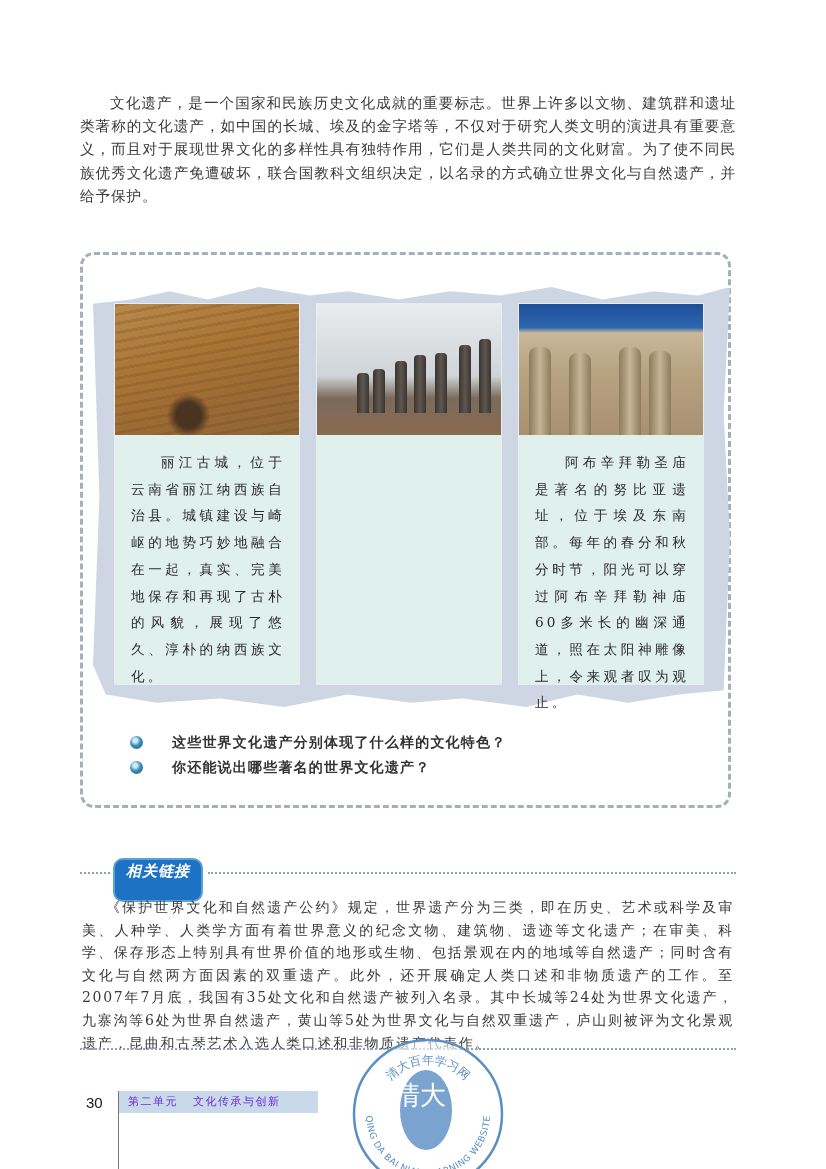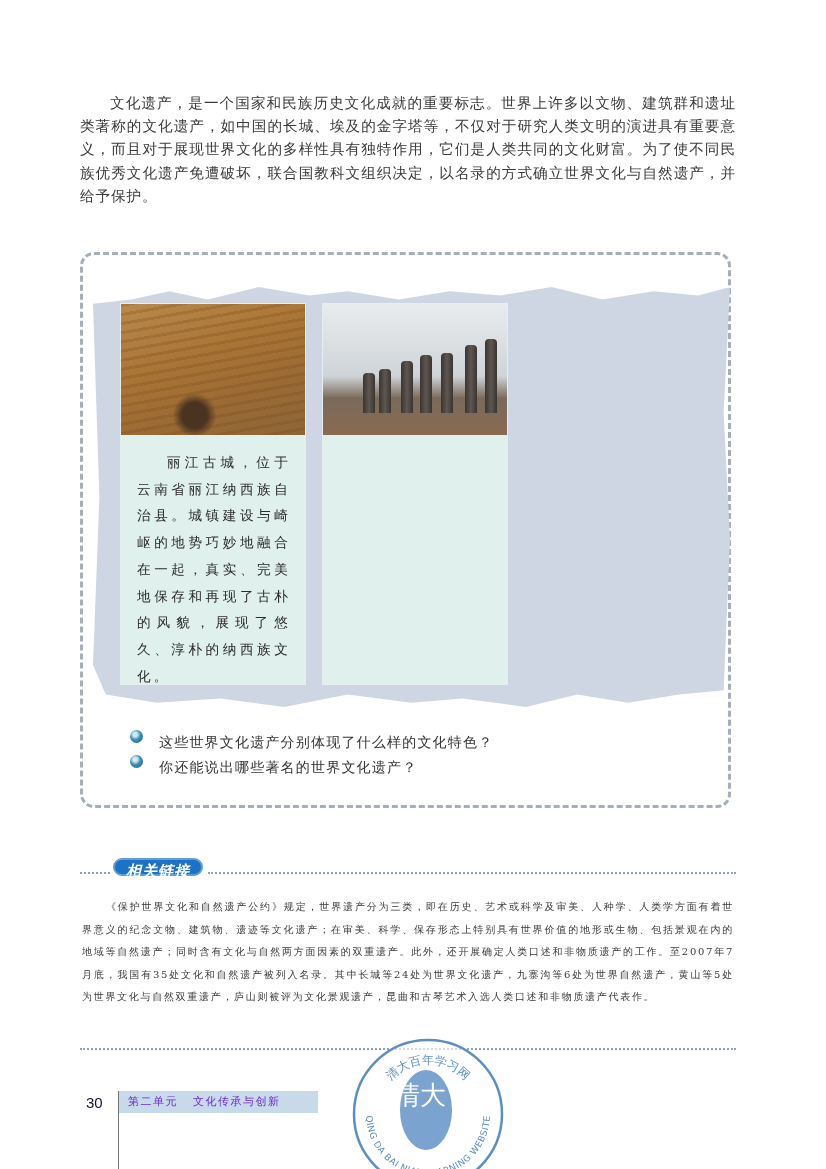--- a/index.html
+++ b/index.html
@@ -11,52 +11,52 @@
            font-size: 14.6px; line-height: 23.2px; color: #3a3a3a; letter-spacing: 0.9px;
            text-align: justify; text-indent: 30px; margin: 0; }
 
   .activity-box { position: absolute; left: 80px; top: 252px; width: 651px; height: 556px;
                   border: 3px dashed #9aa6b2; border-radius: 14px; box-sizing: border-box;
                   border-width: 3px; border-style: dashed; border-color: #a5afba; }
   .torn-bg { position: absolute; left: 93px; top: 287px; width: 637px; height: 420px;
              background: #cfd6e3; border-radius: 4px;
              clip-path: polygon(0% 4%, 6% 3%, 12% 1%, 18% 3%, 26% 0%, 34% 2%, 40% 1%, 48% 3%, 56% 1%, 64% 2%, 72% 0%, 80% 3%, 88% 1%, 95% 2%, 100% 0%, 99% 30%, 100% 60%, 99% 96%, 92% 97%, 84% 99%, 76% 97%, 68% 100%, 58% 98%, 50% 99%, 40% 97%, 30% 100%, 20% 98%, 10% 99%, 2% 97%, 0% 90%, 1% 50%); }
 
-  .cards { position: absolute; left: 121px; top: 304px; display: flex; gap: 18px; }
+  .cards { position: absolute; left: 115px; top: 304px; display: flex; gap: 18px; }
   .card { width: 184px; height: 380px; background: #dff0ed; box-shadow: 0 0 0 1px #e6eef0; }
   .card .photo { width: 184px; height: 131px; position: relative; overflow: hidden; }
   .photo-lijiang { background:
       radial-gradient(ellipse at 40% 85%, #4a3320 0 8%, transparent 14%),
       repeating-linear-gradient(170deg, rgba(120,70,30,0.25) 0 3px, transparent 3px 9px),
       linear-gradient(160deg, #b88a4c 0%, #a97535 40%, #9a6a34 70%, #8d6636 100%); }
   .photo-easter { background: linear-gradient(180deg, #e9ecee 0%, #cfd4d8 55%, #7a6a5a 72%, #8a6a52 100%); }
   .moai { position: absolute; bottom: 22px; width: 12px; background: linear-gradient(90deg,#3a3532,#5e5650,#3a3532); border-radius: 4px 4px 0 0; }
   .photo-abu { background: linear-gradient(180deg, #1d4f98 0%, #2e66b0 18%, #c9b89a 22%, #b9a482 50%, #a89070 100%); }
   .abu-statue { position: absolute; bottom: 0; width: 22px; background: linear-gradient(90deg,#8e7a5e,#c8b595,#8e7a5e); border-radius: 8px 8px 0 0; }
 
   .card .caption { padding: 14px 14px 0 16px; font-family: "DejaVu Serif", "Liberation Serif", serif;
                    font-size: 13.6px; line-height: 26.7px; color: #2b2b2b; letter-spacing: 3.2px;
                    text-indent: 30px; text-align: justify; margin: 0; }
 
   .questions { position: absolute; left: 130px; top: 730px; margin: 0; padding: 0; list-style: none;
                font-size: 14px; line-height: 25px; color: #333; letter-spacing: 1.2px; }
-  .questions li { display: flex; align-items: flex-start; gap: 16px; }
+  .questions li { display: flex; align-items: center; gap: 29px; font-weight: bold; }
   .bullet { width: 13px; height: 13px; border-radius: 50%;
             background: radial-gradient(circle at 40% 35%, #cfeaf4 0 18%, #3b8fb8 45%, #1c5e86 100%);
             display: inline-block; }
 
   .link-head { position: absolute; left: 80px; top: 858px; width: 656px; height: 30px; }
   .dot-line { position: absolute; top: 14px; height: 0; border-top: 2px dotted #8aa3bd; }
-  .link-pill { position: absolute; left: 33px; top: 0; width: 90px; height: 18px;
+  .link-pill { position: absolute; left: 33px; top: 0; width: 90px; height: 44px;
                background: #1d72c4; border-radius: 10px; border: 2px solid #5d9fd8; box-sizing: border-box;
                color: #fff; font-family: "DejaVu Sans", "Liberation Sans", sans-serif; font-style: italic;
                font-weight: bold; font-size: 15px; line-height: 22px; text-align: center; letter-spacing: 1px; }
 
   .link-body { position: absolute; left: 82px; top: 896px; width: 652px;
-               font-size: 10px; line-height: 22.6px; color: #3a3a3a; letter-spacing: 1.7px;
+               font-size: 14px; line-height: 22.6px; color: #3a3a3a; letter-spacing: 1.7px;
                text-align: justify; text-indent: 24px; margin: 0; }
   .bottom-dots { position: absolute; left: 80px; top: 1048px; width: 656px; border-top: 2px dotted #8aa3bd; }
 
   .footer-num { position: absolute; left: 86px; top: 1094px; font-family: "Liberation Sans", sans-serif;
                 font-size: 15px; color: #0f172a; }
   .footer-bar { position: absolute; left: 118px; top: 1091px; width: 200px; height: 22px; background: #c8d9ea; }
   .footer-title { position: absolute; left: 128px; top: 1094px; font-family: "DejaVu Sans", "Liberation Sans", sans-serif;
                   font-size: 11px; color: #6d28d9; letter-spacing: 1.5px; white-space: pre; }
   .footer-rule { position: absolute; left: 118px; top: 1091px; width: 1px; height: 78px; background: #777; }
 
@@ -78,20 +78,29 @@
   <div class="card">
     <div class="photo photo-easter">
       <div class="moai" style="left:40px;height:40px;"></div>
       <div class="moai" style="left:56px;height:44px;"></div>
       <div class="moai" style="left:78px;height:52px;"></div>
       <div class="moai" style="left:97px;height:58px;"></div>
       <div class="moai" style="left:118px;height:60px;"></div>
       <div class="moai" style="left:142px;height:68px;"></div>
       <div class="moai" style="left:162px;height:74px;"></div>
     </div>
+  </div>
+  <div class="card">
+    <div class="photo photo-abu">
+      <div class="abu-statue" style="left:10px;height:88px;"></div>
+      <div class="abu-statue" style="left:50px;height:82px;"></div>
+      <div class="abu-statue" style="left:100px;height:88px;"></div>
+      <div class="abu-statue" style="left:130px;height:84px;"></div>
+    </div>
+    <p class="caption">阿布辛拜勒圣庙是著名的努比亚遗址，位于埃及东南部。每年的春分和秋分时节，阳光可以穿过阿布辛拜勒神庙60多米长的幽深通道，照在太阳神雕像上，令来观者叹为观止。</p>
   </div>
 </div>
 
 <ul class="questions">
   <li>
     <span class="bullet"></span>
     <span>这些世界文化遗产分别体现了什么样的文化特色？</span>
   </li>
   <li>
     <span class="bullet"></span>

